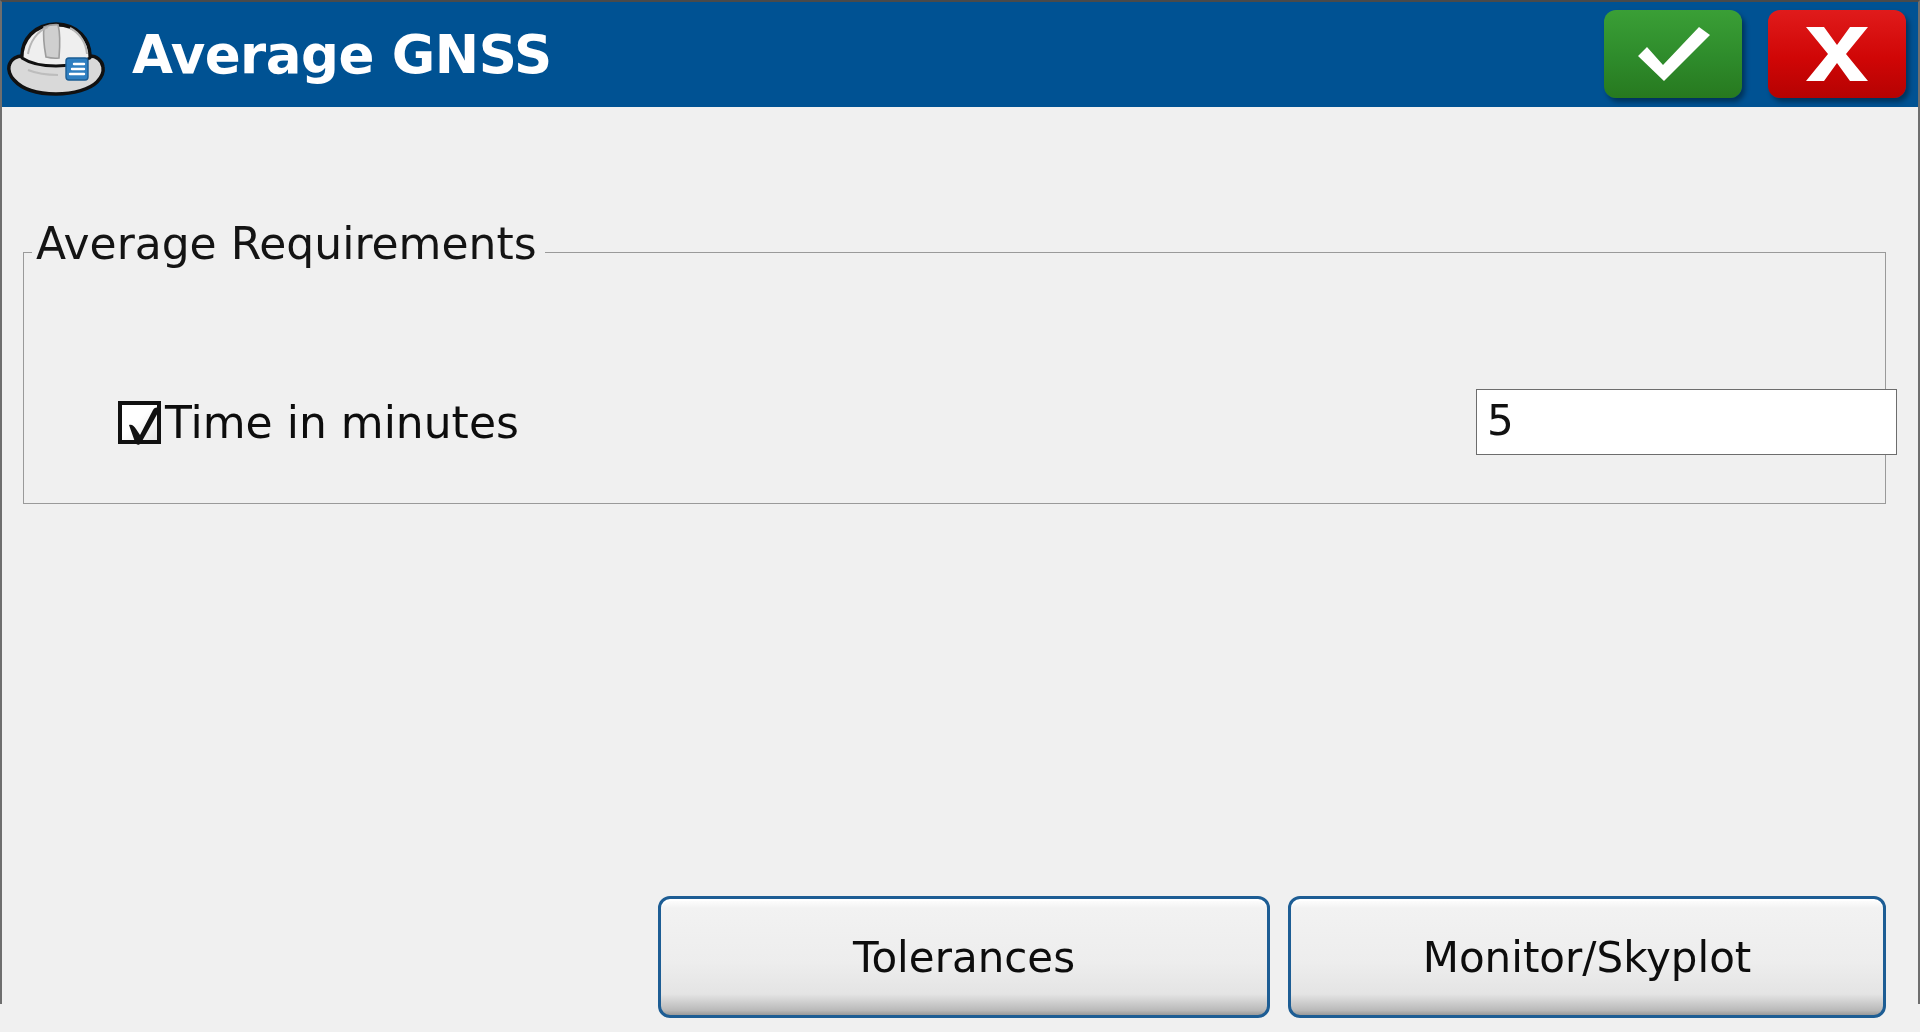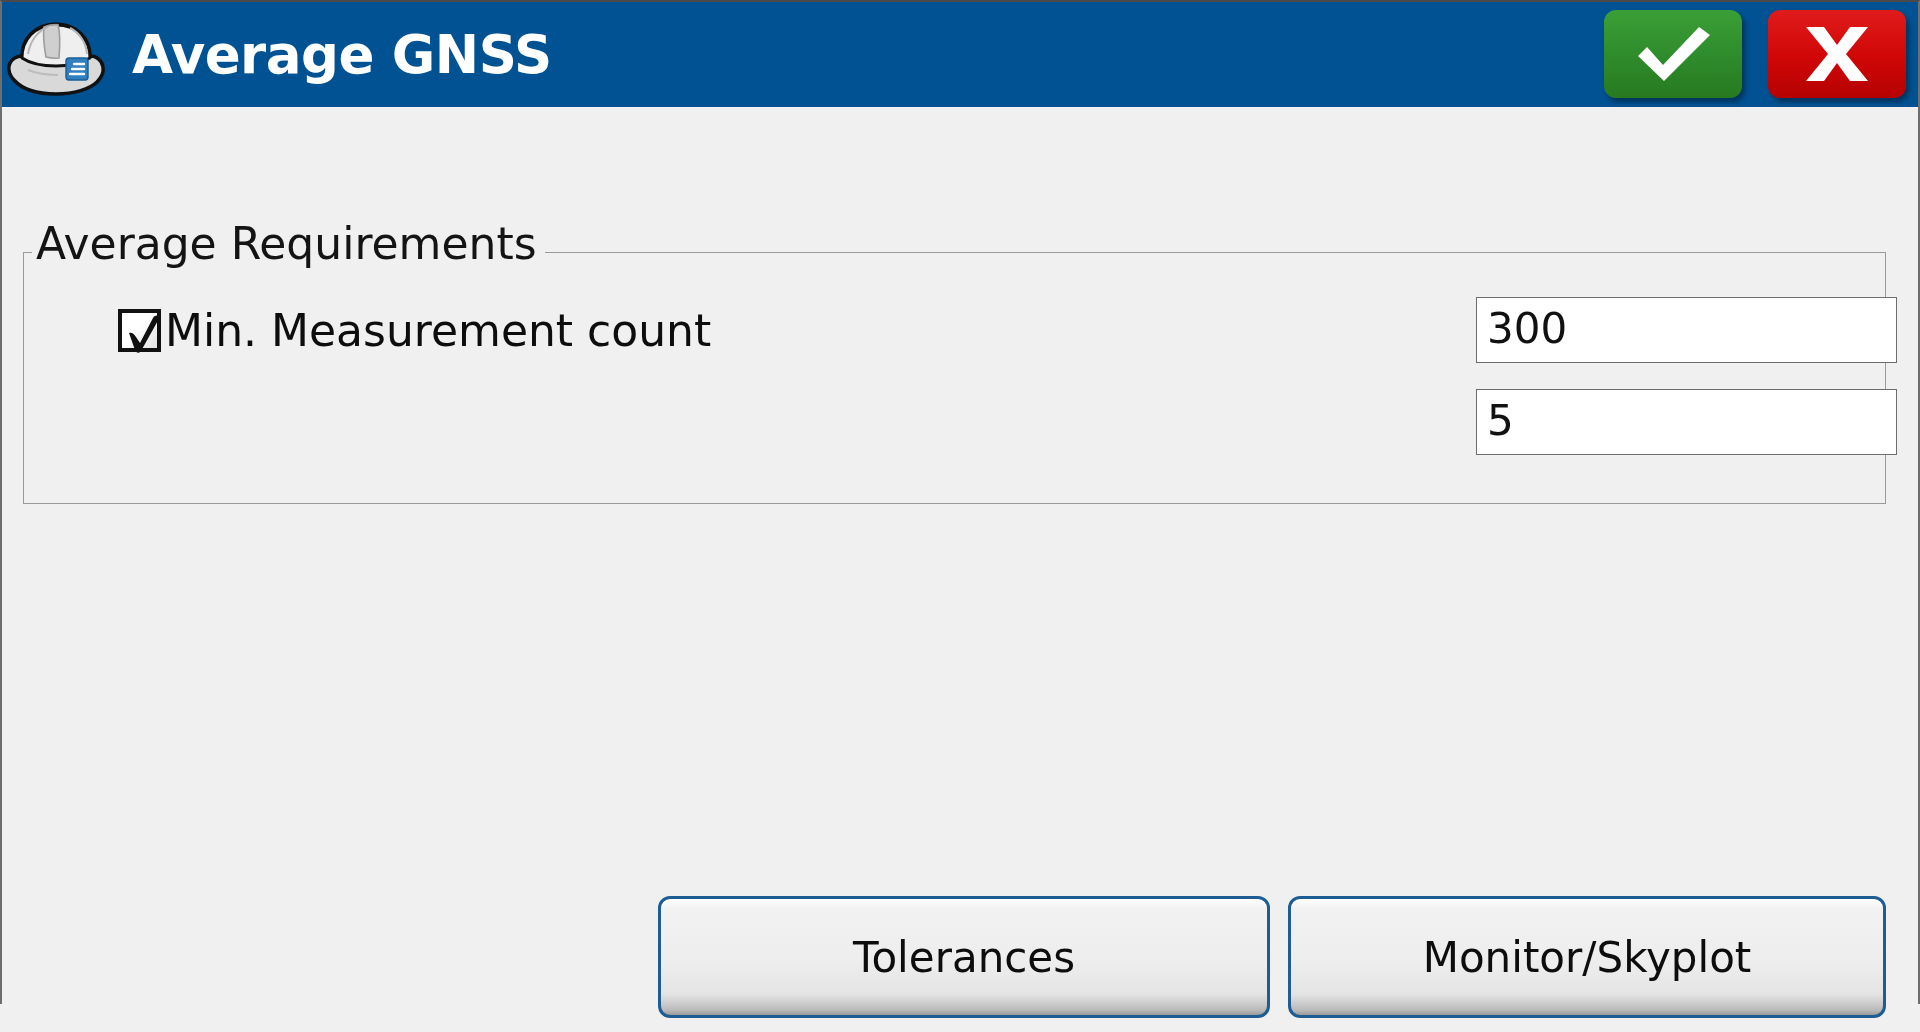--- a/index.html
+++ b/index.html
@@ -258,35 +258,30 @@
         </svg>
       </button>
     </div>
   </div>
 
   <div id="body-area">
 
     <fieldset id="groupbox">
       <div id="groupbox-label">Average Requirements</div>
 
-      <div class="req-row" id="row-count">
+
+      <div class="req-row" id="row-time">
         <label class="checkbox-wrap">
           <span class="cbox">
             <svg width="45" height="45" viewBox="0 0 45 45">
               <path d="M8 22 C11 21 13 23 15 26 L19 32 L32 7 C34 4 37 4 39 6 L20 40 C18 43 15 42 14 39 Z" fill="#111111"></path>
             </svg>
           </span>
-          <span class="cbox-label">Min. Measurement count</span>
+          <span class="cbox-label">Time in minutes</span>
         </label>
-        <div class="row-input-holder">
-          <input class="val-input" id="input-count" type="text" value="300" style="">
-        </div>
-      </div>
-
-      <div class="req-row" id="row-time">
         <div class="row-input-holder">
           <input class="val-input" id="input-time" type="text" value="5" style="">
         </div>
       </div>
 
     </fieldset>
 
     <div id="bottom-bar">
       <button class="big-btn" id="btn-monitor">Monitor/Skyplot</button>
       <button class="big-btn" id="btn-tolerances">Tolerances</button>

